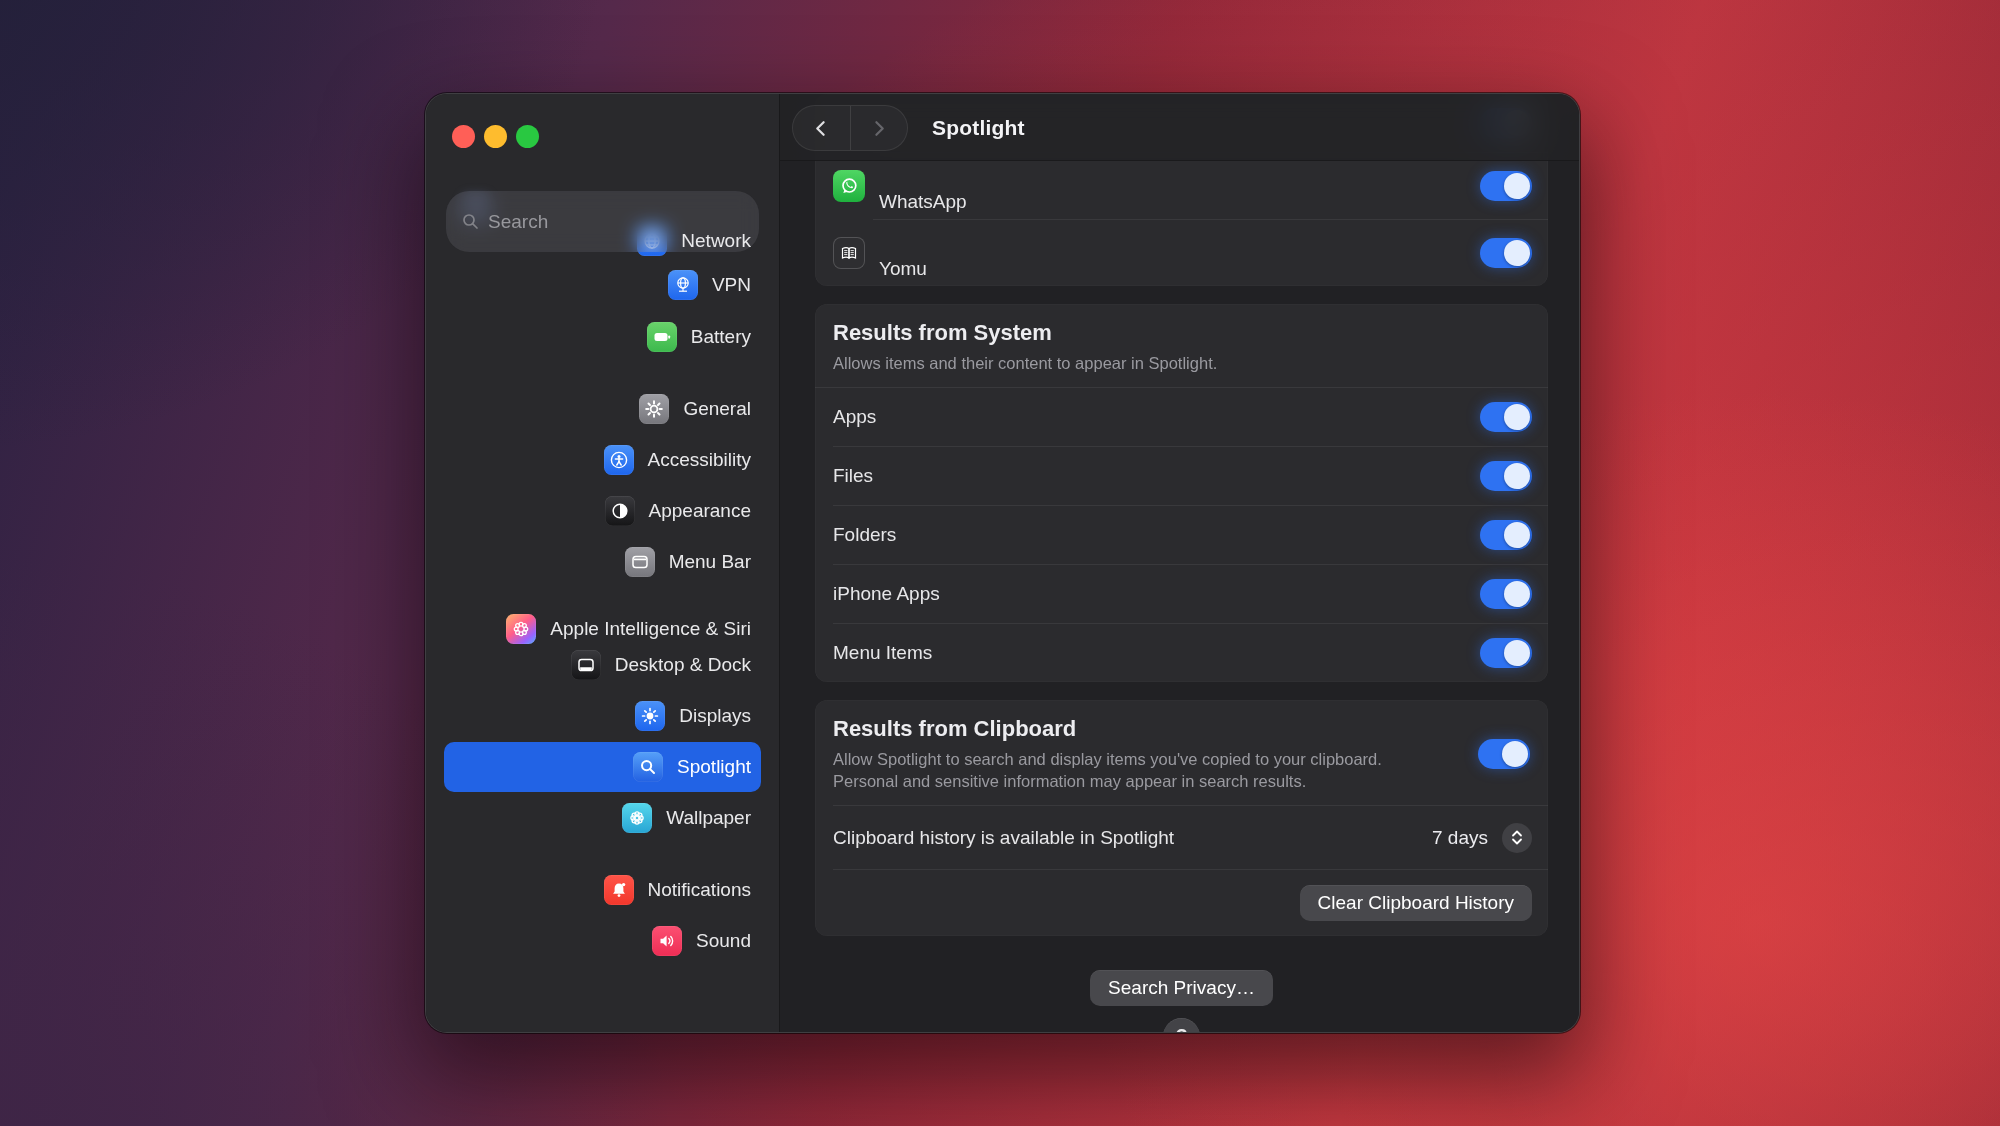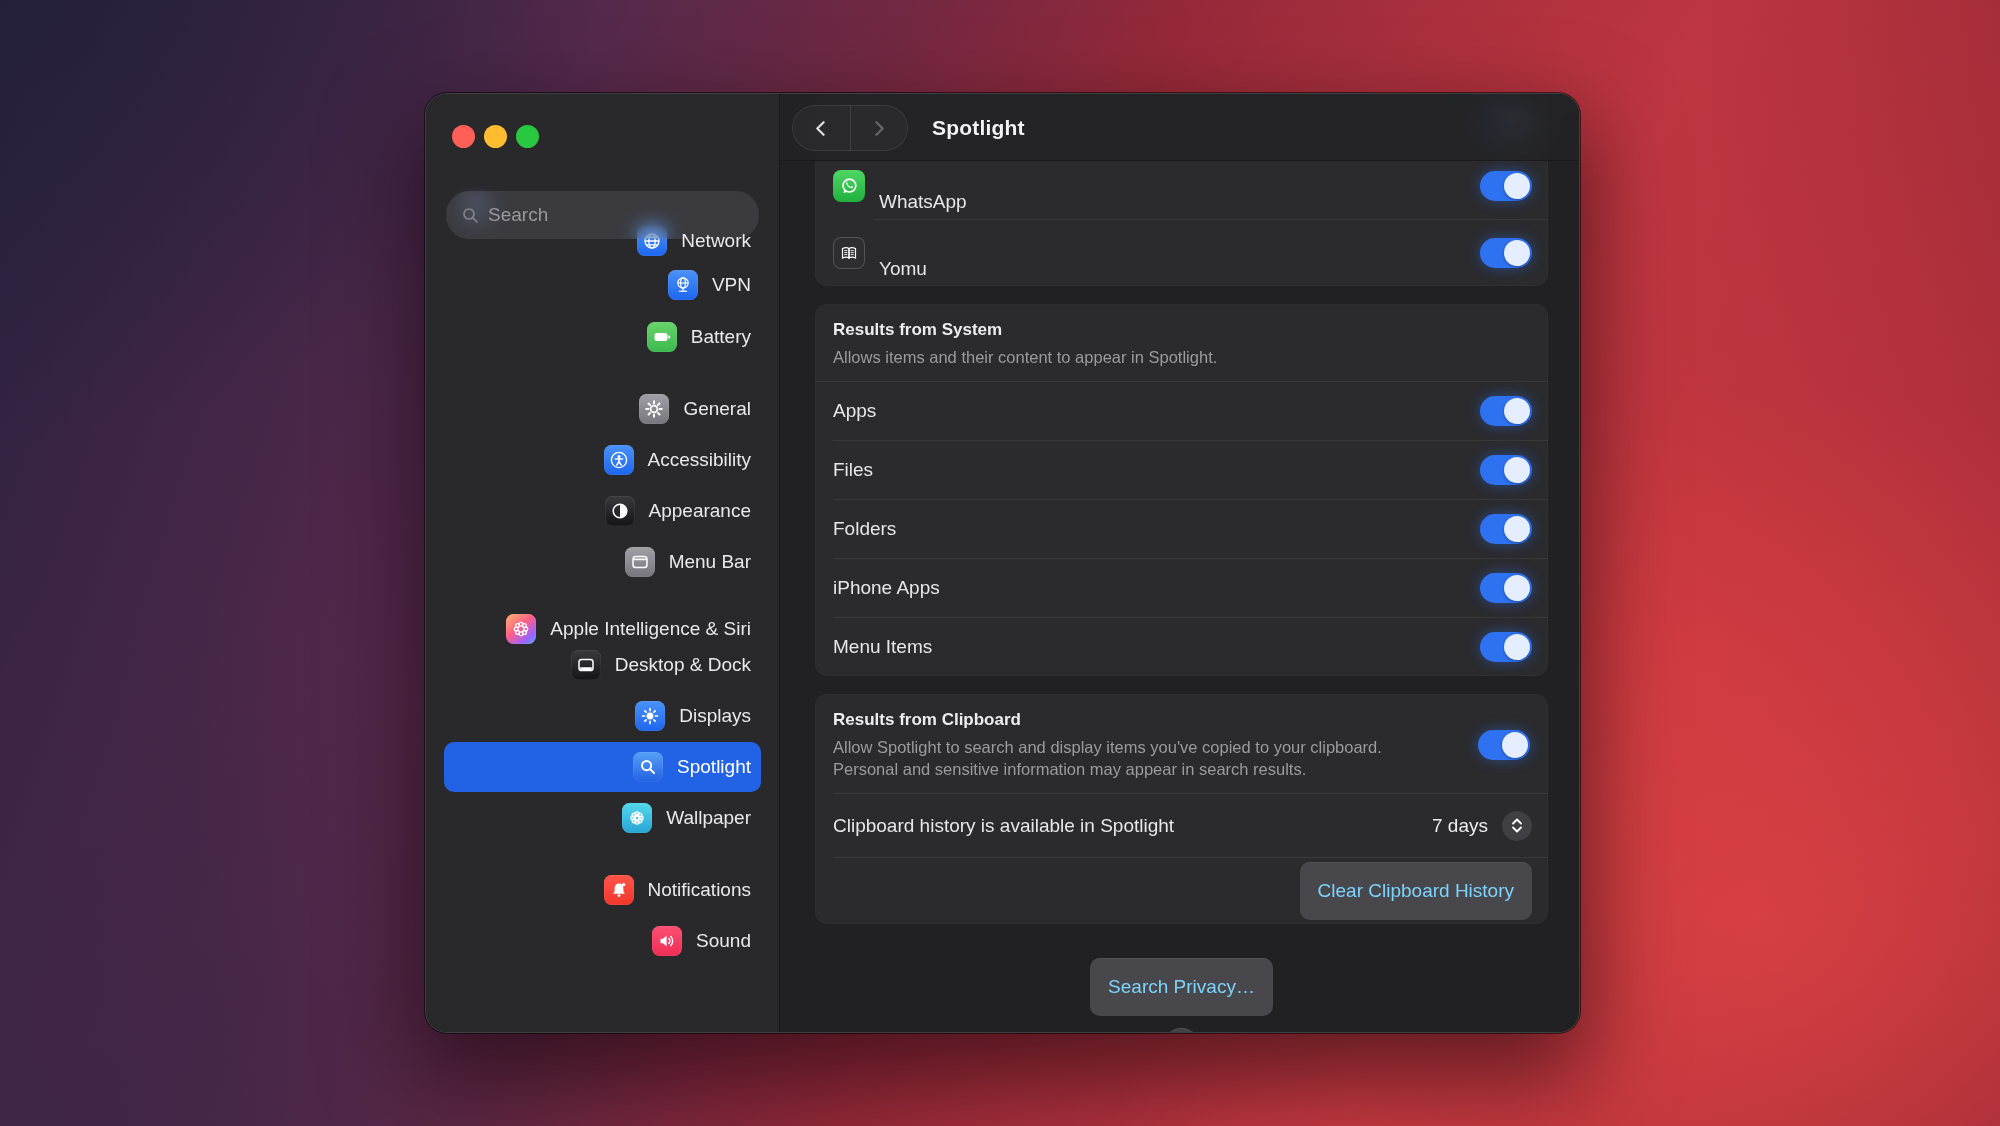--- a/index.html
+++ b/index.html
@@ -35,21 +35,21 @@
   }
   .traffic { position:absolute; top:31px; left:26px; display:flex; gap:9px; }
   .tl { width:23px; height:23px; border-radius:50%; }
   .tl.red{ background:#ff5f57; } .tl.yellow{ background:#febc2e; } .tl.green{ background:#29c841; }
 
   .ghost-blob {
     position:absolute; left:35px; top:99px; width:30px; height:30px; border-radius:8px;
     background:rgba(105,125,175,0.30); filter:blur(5px); z-index:1;
   }
   .search-pill {
-    position:absolute; left:20px; right:20px; top:97px; height:48px; z-index:5;
+    position:absolute; left:20px; right:20px; top:97px; height:61px; z-index:5;
     border-radius:23px; background:rgba(155,155,165,0.16);
     -webkit-backdrop-filter:blur(9px); backdrop-filter:blur(9px);
     display:flex; align-items:center; padding:0 16px; gap:9px;
   }
   .search-pill svg { flex:0 0 auto; opacity:0.75; }
   .search-input {
     background:transparent; border:none; outline:none; width:100%;
     font:19px "Liberation Sans",sans-serif; color:#e8e8ea;
   }
   .search-input::placeholder { color:#98989d; opacity:1; }
@@ -129,33 +129,33 @@
   .toggle.on { background:#2e72f2; box-shadow:0 0 14px rgba(46,114,242,0.45); }
   .toggle .knob {
     position:absolute; top:2px; left:2px; width:26px; height:26px; border-radius:50%;
     background:#ffffff; box-shadow:0 1px 3px rgba(0,0,0,0.35); transition:none;
   }
   .toggle.on .knob { left:24px; background:#e4eefe; }
 
   .card-head { padding:16px 18px 13px 18px; }
   .card-head.withtoggle { display:flex; align-items:center; gap:20px; }
   .ch-text { flex:1; }
-  .ch-title { font-size:17px; font-weight:600; color:#ededf0; }
+  .ch-title { font-size:22px; font-weight:600; color:#ededf0; }
   .ch-sub { font-size:16.5px; color:#9a9aa0; margin-top:6px; line-height:22px; max-width:565px; }
 
   .cliprow { height:63px; }
   .clipvalue { font-size:19px; color:#ececf0; margin-right:14px; }
   .stepper {
     width:30px; height:30px; border-radius:50%; background:#404044;
     display:flex; flex-direction:column; align-items:center; justify-content:center; gap:1px;
   }
   .btnrow { height:66px; justify-content:flex-end; }
   .btn {
-    background:#48484c; border:none; border-radius:10px; color:#7dd3fc;
-    font:19px "Liberation Sans",sans-serif; height:58px; padding:0 18px; cursor:default;
+    background:#48484c; border:none; border-radius:10px; color:#ffffff;
+    font:19px "Liberation Sans",sans-serif; height:36px; padding:0 18px; cursor:default;
     box-shadow:inset 0 0.5px 0 rgba(255,255,255,0.12);
   }
   .footer-row {
     width:733px; margin-top:34px; display:flex; justify-content:flex-end; align-items:center; gap:12px;flex-direction:column;
   }
   .helpbtn {
     width:37px; height:37px; border-radius:50%; background:#434347; color:#e9e9eb;
     font-size:20px; font-weight:600; display:flex; align-items:center; justify-content:center;
     box-shadow:inset 0 0.5px 0 rgba(255,255,255,0.14);
   }

